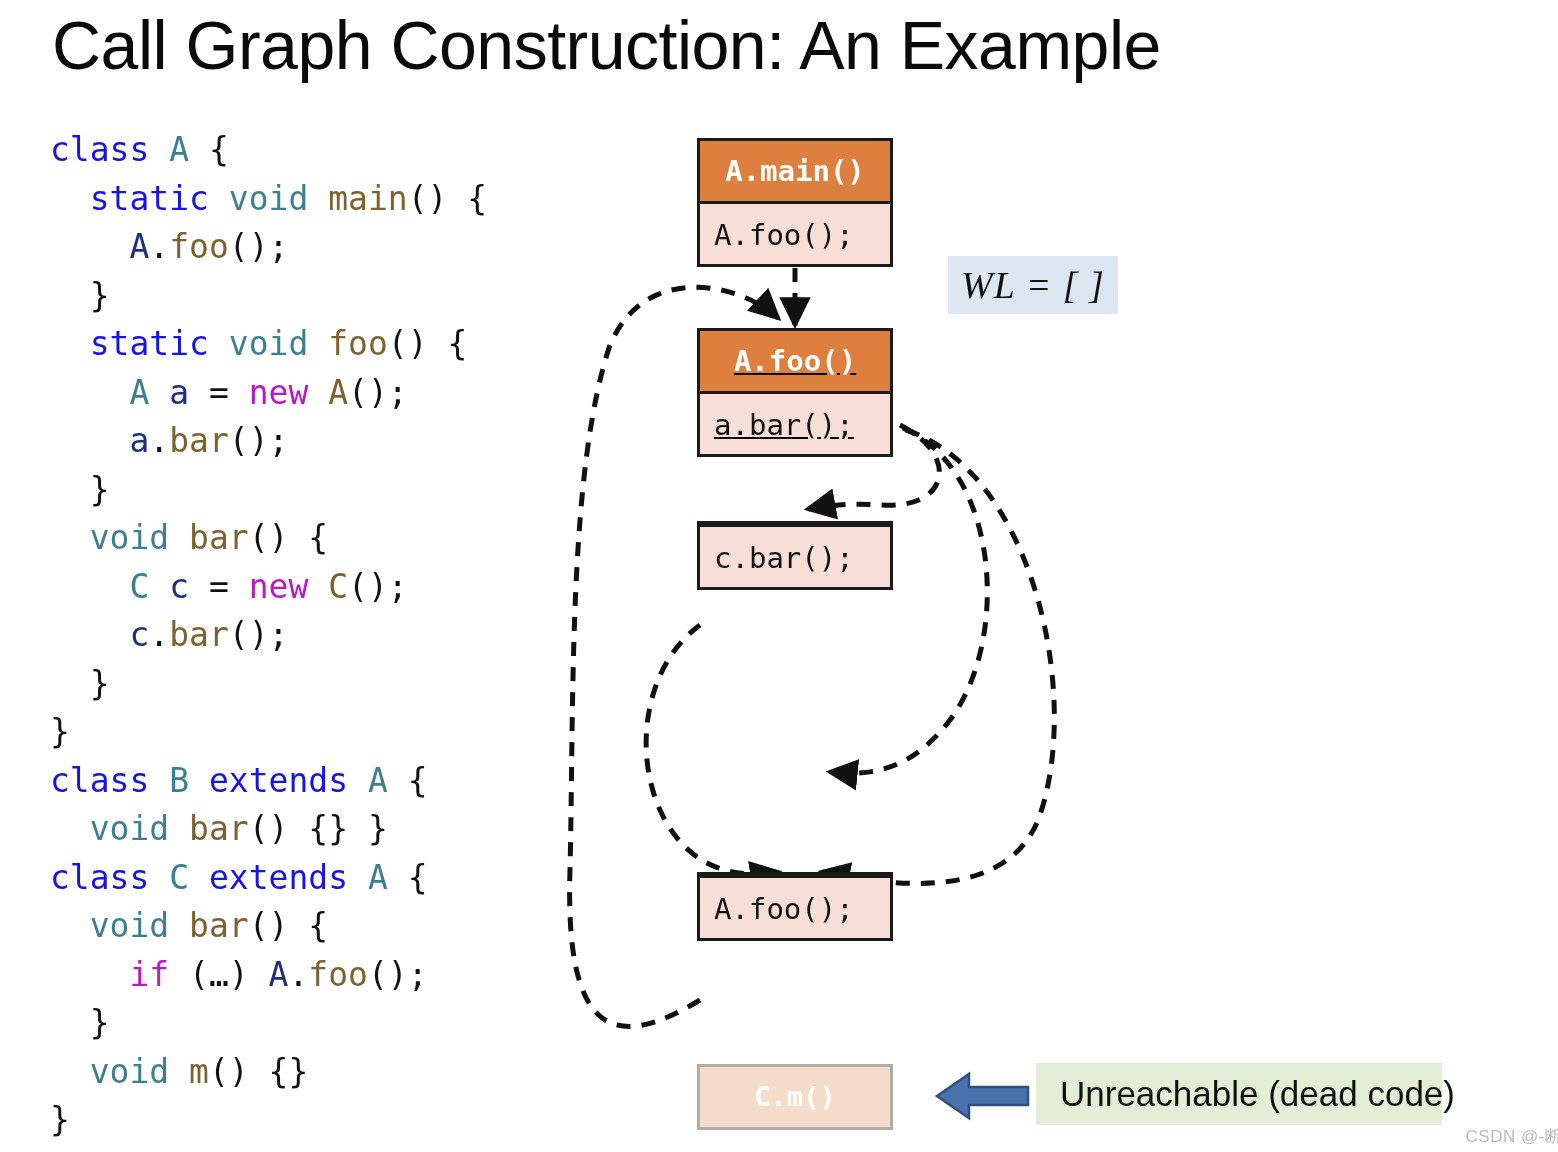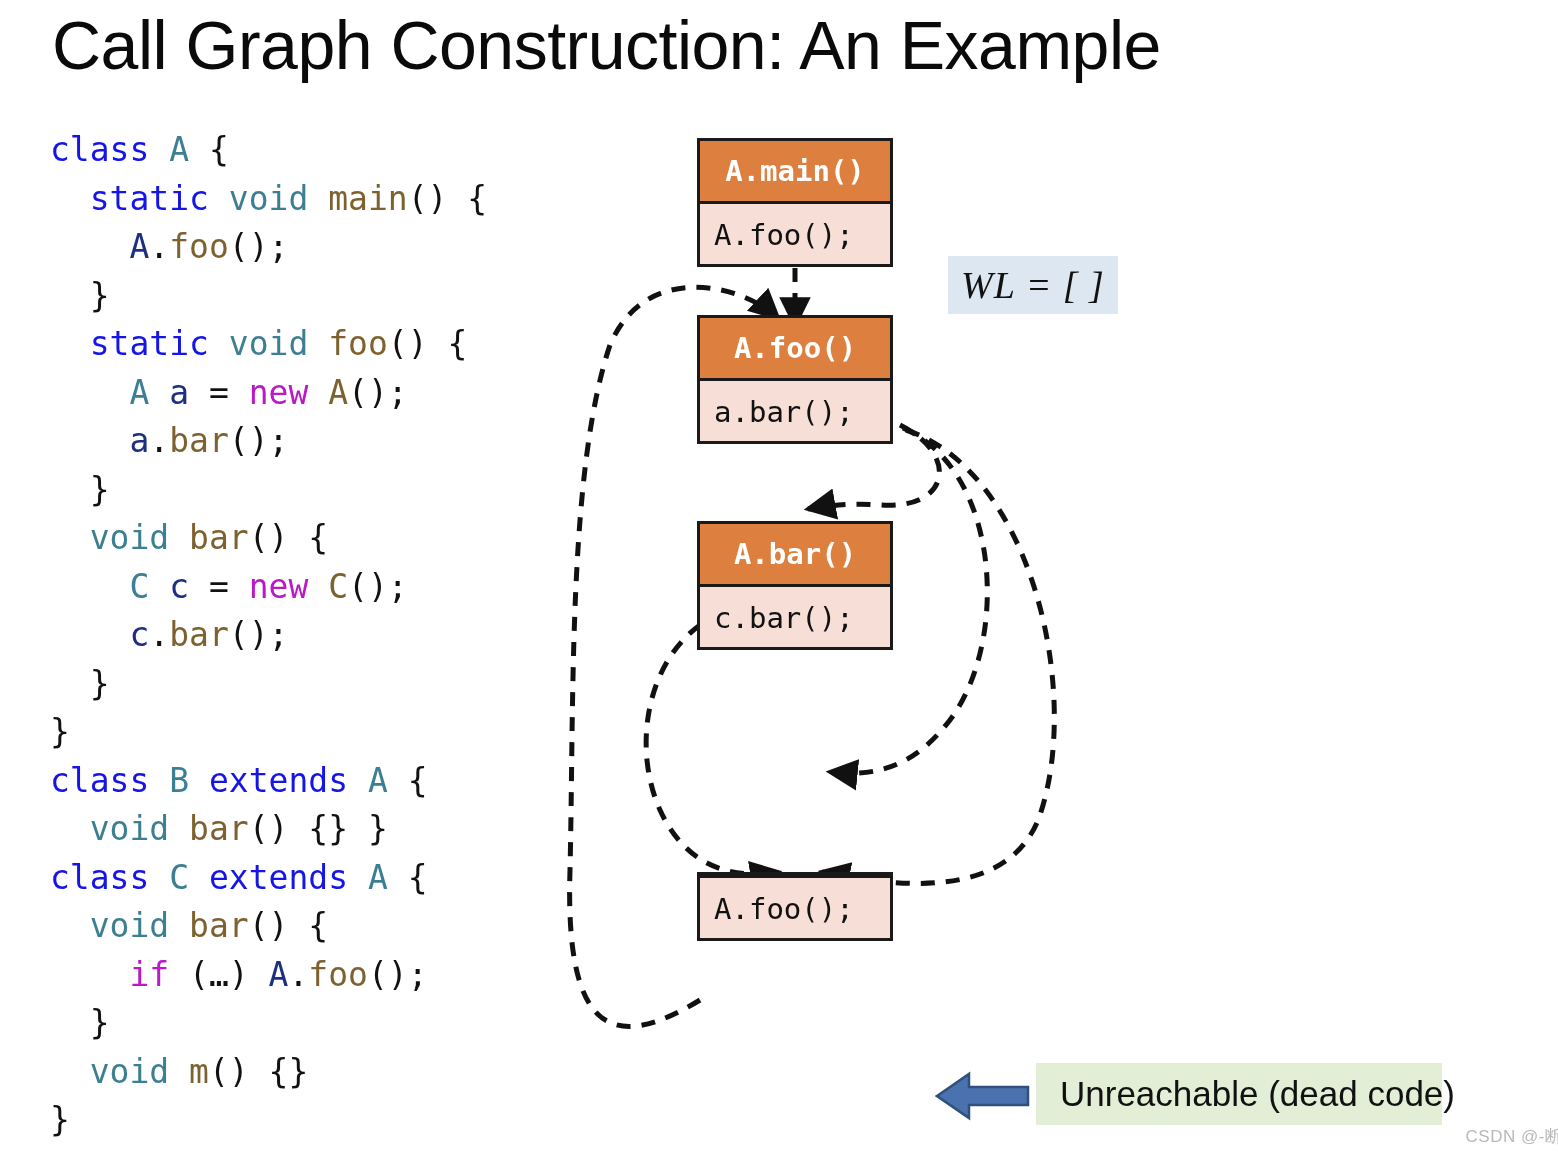--- a/index.html
+++ b/index.html
@@ -200,35 +200,37 @@
       <path d="M 700 625 C 645 665, 633 750, 660 810
                C 685 865, 730 880, 778 872"></path>
     </g>
   </svg>
 
   <div class="node" id="node-a-main" style="left:697px; top:138px;">
     <div class="hdr">A.main()</div>
     <div class="body">A.foo();</div>
   </div>
 
-  <div class="node" id="node-a-foo" style="left:697px; top:315px;">
+  <div class="node" id="node-a-foo" style="left:697px; top:328px;text-decoration:underline;">
     <div class="hdr">A.foo()</div>
     <div class="body">a.bar();</div>
   </div>
 
   <div class="node" id="node-a-bar" style="left:697px; top:521px;">
-    <div class="hdr">A.bar()</div>
     <div class="body">c.bar();</div>
   </div>
 
 
   <div class="node" id="node-c-bar" style="left:697px; top:872px;">
     <div class="body">A.foo();</div>
   </div>
 
+  <div class="node dead" id="node-c-m" style="left:697px; top:1064px;">
+    <div class="hdr">C.m()</div>
+  </div>
 
   <div id="wl-box">
     <span class="wl-text">WL = [  ]</span>
   </div>
 
   <svg id="legend-arrow" viewBox="0 0 96 56" xmlns="http://www.w3.org/2000/svg">
     <path d="M 2 28 L 34 6 L 34 19 L 93 19 L 93 37 L 34 37 L 34 50 z" fill="#4A72AE" stroke="#31507C" stroke-width="2.5" stroke-linejoin="miter"></path>
   </svg>
 
   <div id="legend-box">

